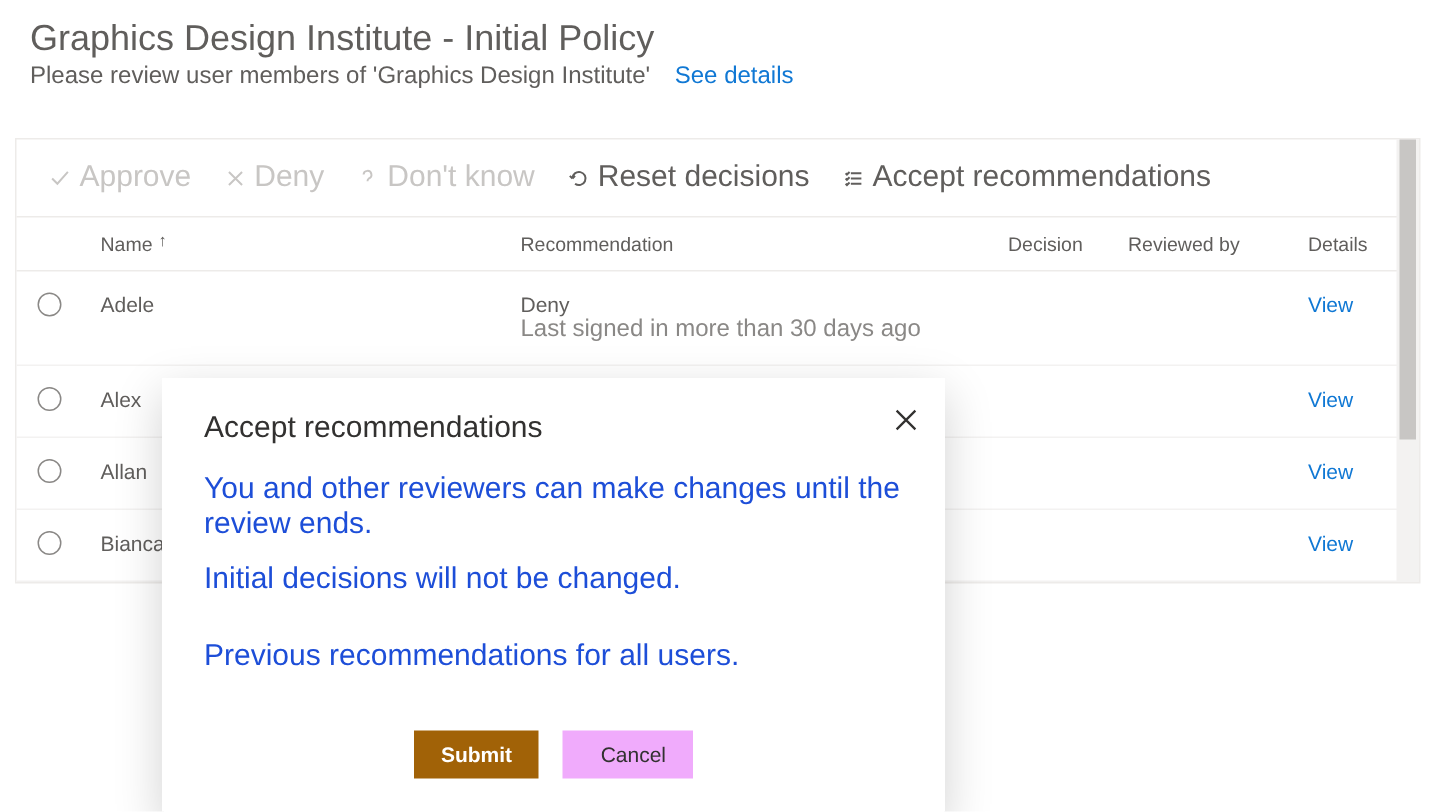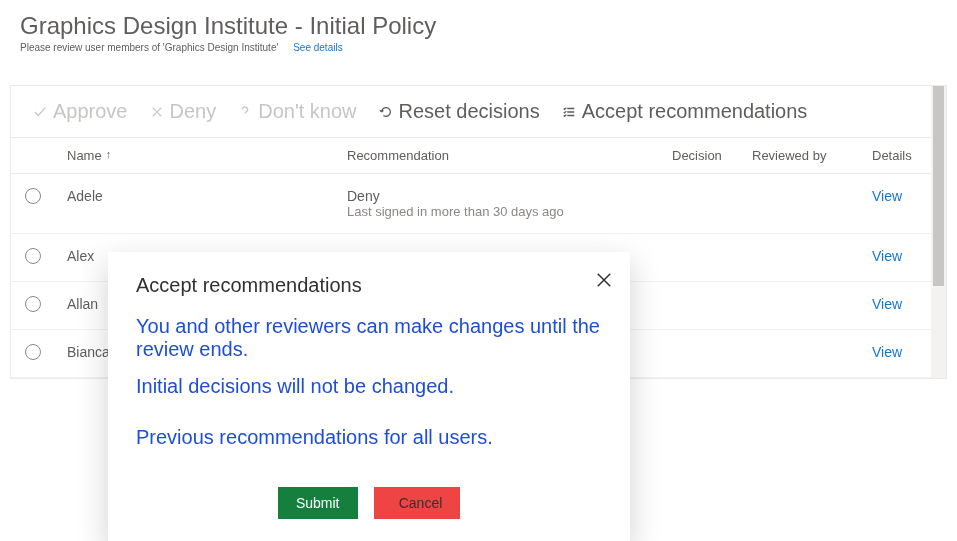--- a/index.html
+++ b/index.html
@@ -12,21 +12,21 @@
     overflow: hidden;
     position: relative;
   }
   .page-title {
     font-size: 24px;
     font-weight: 300;
     color: #605e5c;
     padding: 12px 36px 2px 20px;
   }
   .page-subtext {
-    font-size: 10px;
+    font-size: 16px;
     color: #605e5c;
     padding: 0 20px 14px 20px;
   }
   .page-subtext a {
     color: #1078d4;
     text-decoration: none;
     margin-left: 12px;
   }
   .panel {
     margin: 18px 10px 0 10px;
@@ -68,21 +68,21 @@
   .row {
     display: flex;
     align-items: flex-start;
     padding: 14px 14px;
     border-bottom: 1px solid #f3f2f1;
     font-size: 14px;
     color: #605e5c;
   }
   .row .col-rec { color: #605e5c; }
   .row .rec-main { }
-  .row .rec-sub { color: #8a8886; font-size: 13px; }
+  .row .rec-sub { color: #8a8886; font-size: 16px; }
   .row .col-det a { color: #1078d4; text-decoration: none; }
   .radio {
     width: 16px; height:16px; border:1px solid #8a8886; border-radius:50%; display:inline-block;
   }
   .sort-arrow { font-size: 11px; }
   .scrollbar {
     position:absolute; right:0; top:0; bottom:0;
     width:15px; background:#f3f2f1;
   }
   .scroll-thumb {
@@ -109,22 +109,22 @@
     width:20px; height:20px; cursor:pointer; color:#323130;
   }
   .modal p { font-size: 20px; color: #1d4ed8; margin: 0 0 14px 0; }
   .modal-actions {
     display:flex; justify-content:center; gap:16px; margin-top: 38px;
   }
   .btn {
     min-width: 80px; padding: 8px 18px;
     font-size: 14px; border: none; cursor: pointer;
   }
-  .btn-primary { background:#15803d; color:#fff; font-weight:400; }
-  .btn-secondary { background:#ef4444; color:#323130;padding-left:25px; }
+  .btn-primary { background:#a16207; color:#fff; font-weight:700; }
+  .btn-secondary { background:#f0abfc; color:#323130;padding-left:25px; }
 </style>
 </head>
 <body>
 
 <div class="page-title">Graphics Design Institute - Initial Policy</div>
 <div class="page-subtext">
   <span>Please review user members of 'Graphics Design Institute'</span>
   <a href="#">See details</a>
 </div>
 

